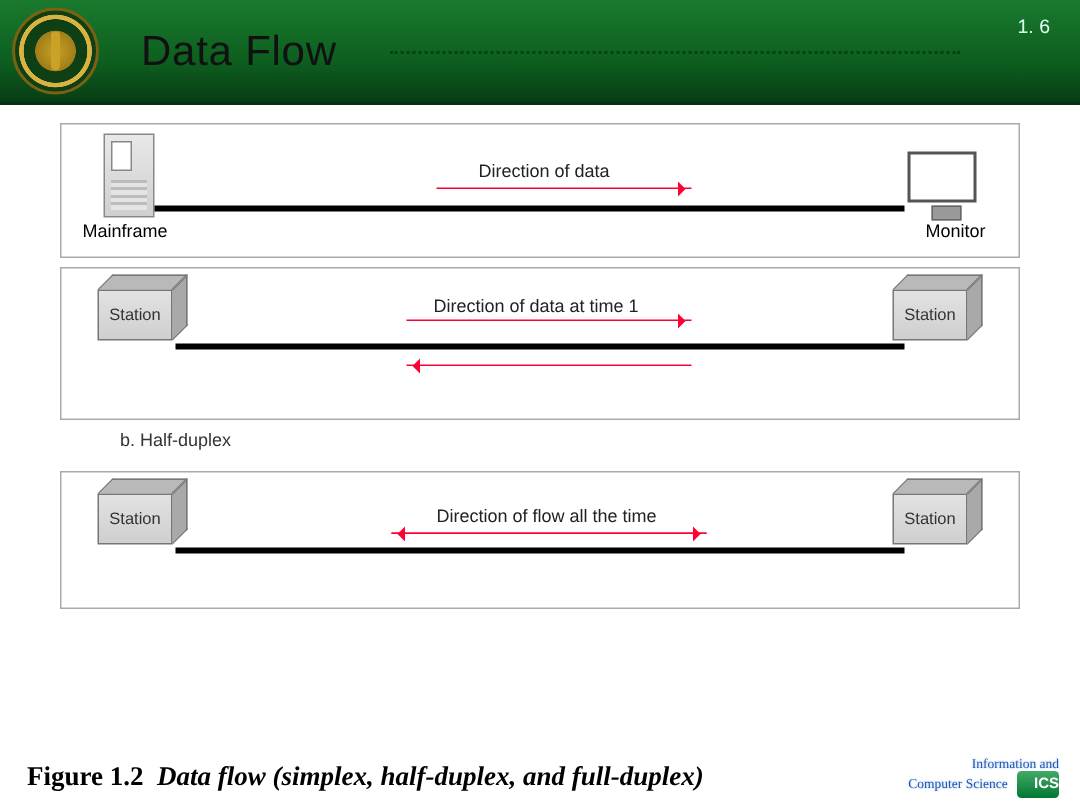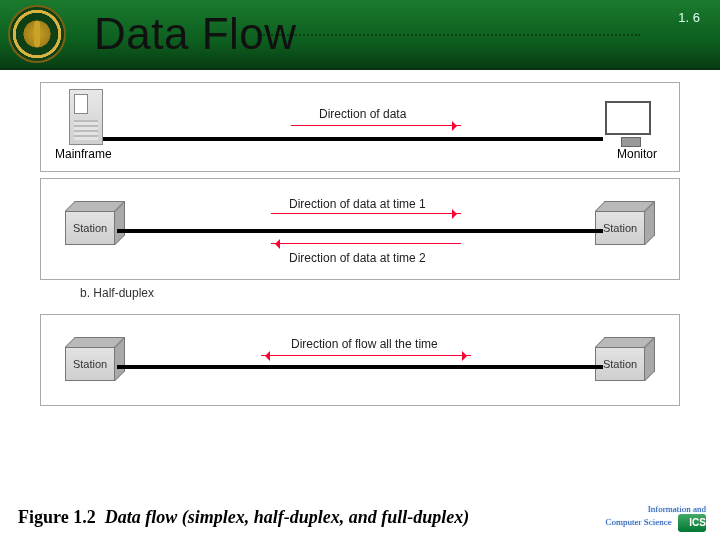--- a/index.html
+++ b/index.html
@@ -25,21 +25,21 @@
     border: 2px solid #7a6113;
     position: relative;
   }
   .logo::after {
     content: ""; position: absolute; left: 50%; top: 14px;
     width: 6px; height: 26px; background: #c9a227; border-radius: 3px 3px 4px 4px;
     transform: translateX(-50%);
   }
   .title {
     margin-left: 28px;
-    font-size: 44px;
+    font-size: 28px;
     color: #111;
     font-weight: 400;
     letter-spacing: 0.5px;
   }
   .dotted {
     position: absolute; left: 260px; right: 80px; top: 34px;
     border-top: 2px dotted rgba(0,0,0,0.35);
   }
   .pagenum {
     position: absolute; right: 20px; top: 10px;
@@ -67,21 +67,21 @@
   .mainframe-lbl { position:absolute; left:14px; top:64px; font-size:12px; }
 
   .monitor {
     position:absolute; right:28px; top:18px; width:46px; height:34px;
     border:2px solid #555; background:#fff;
   }
   .monitor::after { content:""; position:absolute; left:14px; top:34px; width:18px; height:8px; background:#999; border:1px solid #666; }
   .monitor-lbl { position:absolute; right:22px; top:64px; font-size:12px; }
 
   .box3d {
-    position:absolute; width:60px; height:56px; top:22px;
+    position:absolute; width:60px; height:56px; top:4px;
   }
   .box3d .front {
     position:absolute; width:50px; height:34px; left:0; top:10px;
     background:linear-gradient(#e2e2e2,#cfcfcf); border:1px solid #777;
     display:flex; align-items:center; justify-content:center;
     font-size:11px; color:#333;
   }
   .box3d .top {
     position:absolute; width:50px; height:10px; left:5px; top:0;
     background:#b9b9b9; transform:skewX(-45deg); border:1px solid #777; border-bottom:none;
@@ -159,21 +159,20 @@
       </div>
       <div class="box3d sta-right">
         <div class="top"></div>
           <div class="side"></div>
         <div class="front">Station</div>
       </div>
       <div class="link" style="top:50px;"></div>
       <div class="arr" style="left:230px; width:190px; top:34px;"></div>
       <div class="arr-lbl" style="left:248px; top:18px;">Direction of data at time 1</div>
       <div class="arr rev" style="left:230px; width:190px; top:64px;"></div>
-      <div class="arr-lbl" style="left:248px; top:72px;">Direction of data at time 2</div>
     </div>
   </div>
   <div class="cap">b. Half-duplex</div>
 
   <div class="panel">
     <div class="panel-inner" style="height:90px;">
       <div class="box3d sta-left">
         <div class="top"></div>
           <div class="side"></div>
         <div class="front">Station</div>

